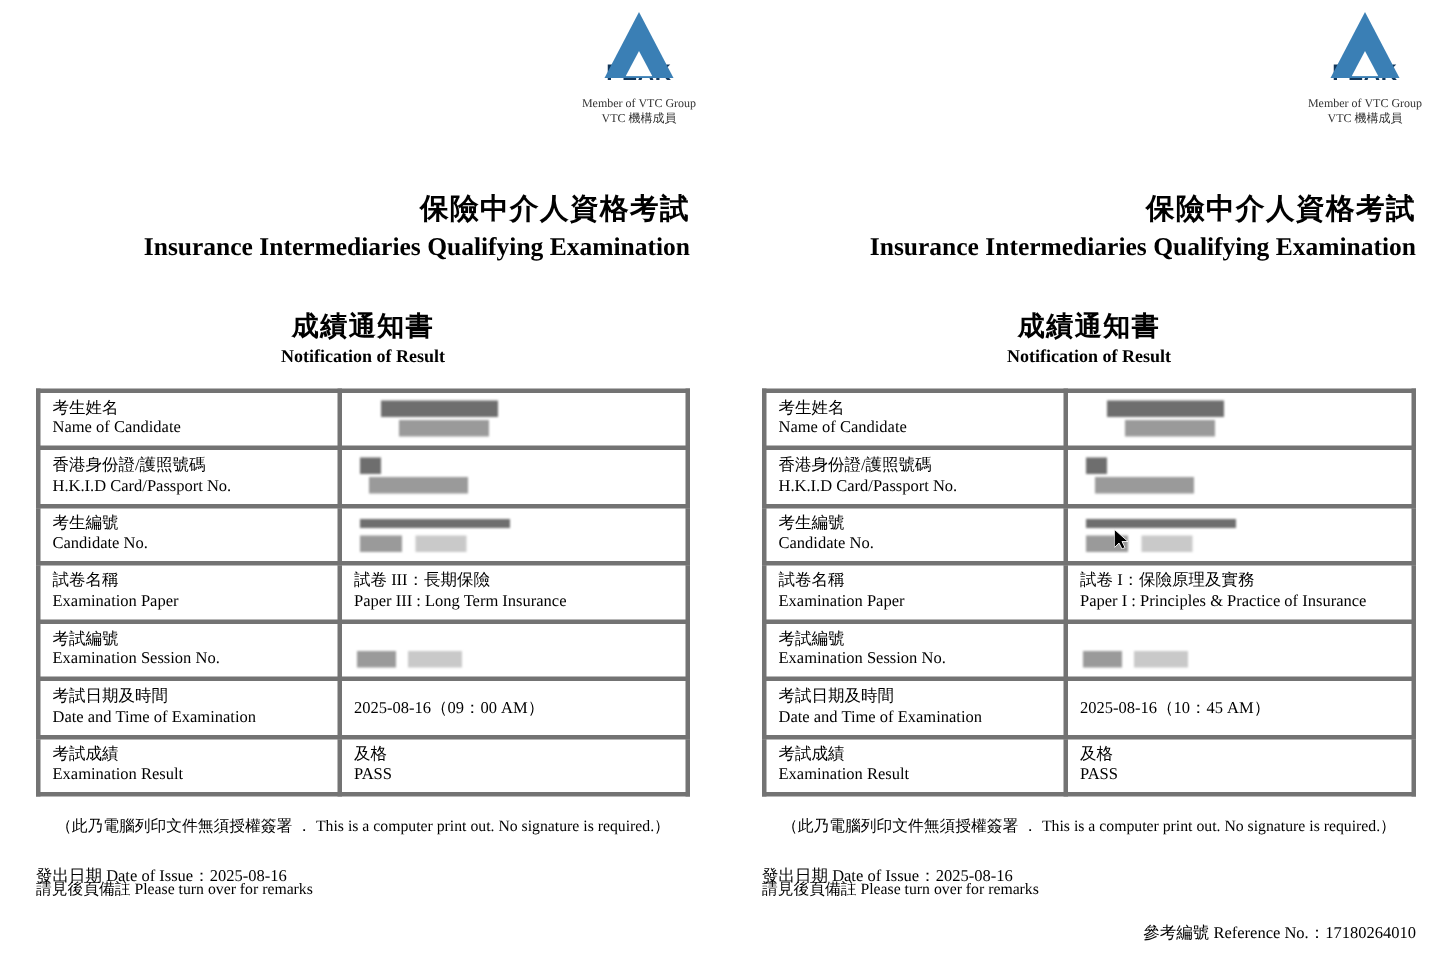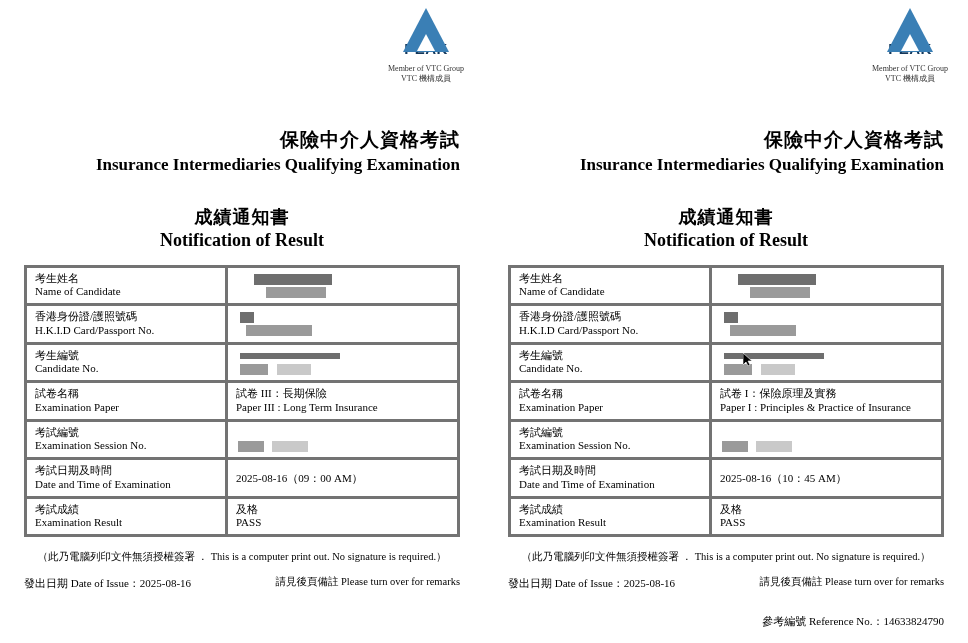--- a/index.html
+++ b/index.html
@@ -97,21 +97,21 @@
   .sub-block {
     text-align: center;
     margin-top: 30px;
   }
   .sub-zh {
     font-size: 18px;
     font-weight: bold;
     letter-spacing: 1px;
   }
   .sub-en {
-    font-size: 18px;
+    font-size: 12px;
     font-weight: bold;
     margin-top: 1px;
   }
 
   
   table.result {
     border-collapse: collapse;
     width: 436px;
     margin: 14px auto 0 auto;
     table-layout: fixed;
@@ -155,23 +155,23 @@
   .redact-row { line-height: 13px; }
 
   
   .note1 {
     margin: 13px auto 0 auto;
     width: 436px;
     text-align: center;
     font-size: 10.5px;
   }
   .note2 {
-    margin: 11px auto 0 auto;
+    margin: 28px auto 0 auto;
     width: 436px;
-    text-align: right;
+    text-align: left;
     font-size: 10.5px;
   }
   .issue {
     position: absolute;
     left: 24px;
     bottom: 52px;
     font-size: 11px;
   }
   .refno {
     position: absolute;
@@ -419,21 +419,21 @@
     </tbody>
       </table>
 
     <div class="note1">（此乃電腦列印文件無須授權簽署 ． This is a computer print out. No signature is required.）</div>
     <div class="note2">請見後頁備註 Please turn over for remarks</div>
 
     <div class="issue">
       <span>發出日期 Date of Issue：</span><span>2025-08-16</span>
     </div>
     <div class="refno">
-      <span>參考編號 Reference No.：</span><span>14633824790</span>
+      <span>參考編號 Reference No.：</span><span>17180264010</span>
     </div>
   </div>
 
   <svg class="cursor" viewBox="0 0 9 13">
     <polygon points="0,0 0,12 3,9 5,13 7,12 5,8 9,8" fill="#000" stroke="#fff" stroke-width="0.6"></polygon>
   </svg>
 
 </div>
 
 </body></html>

